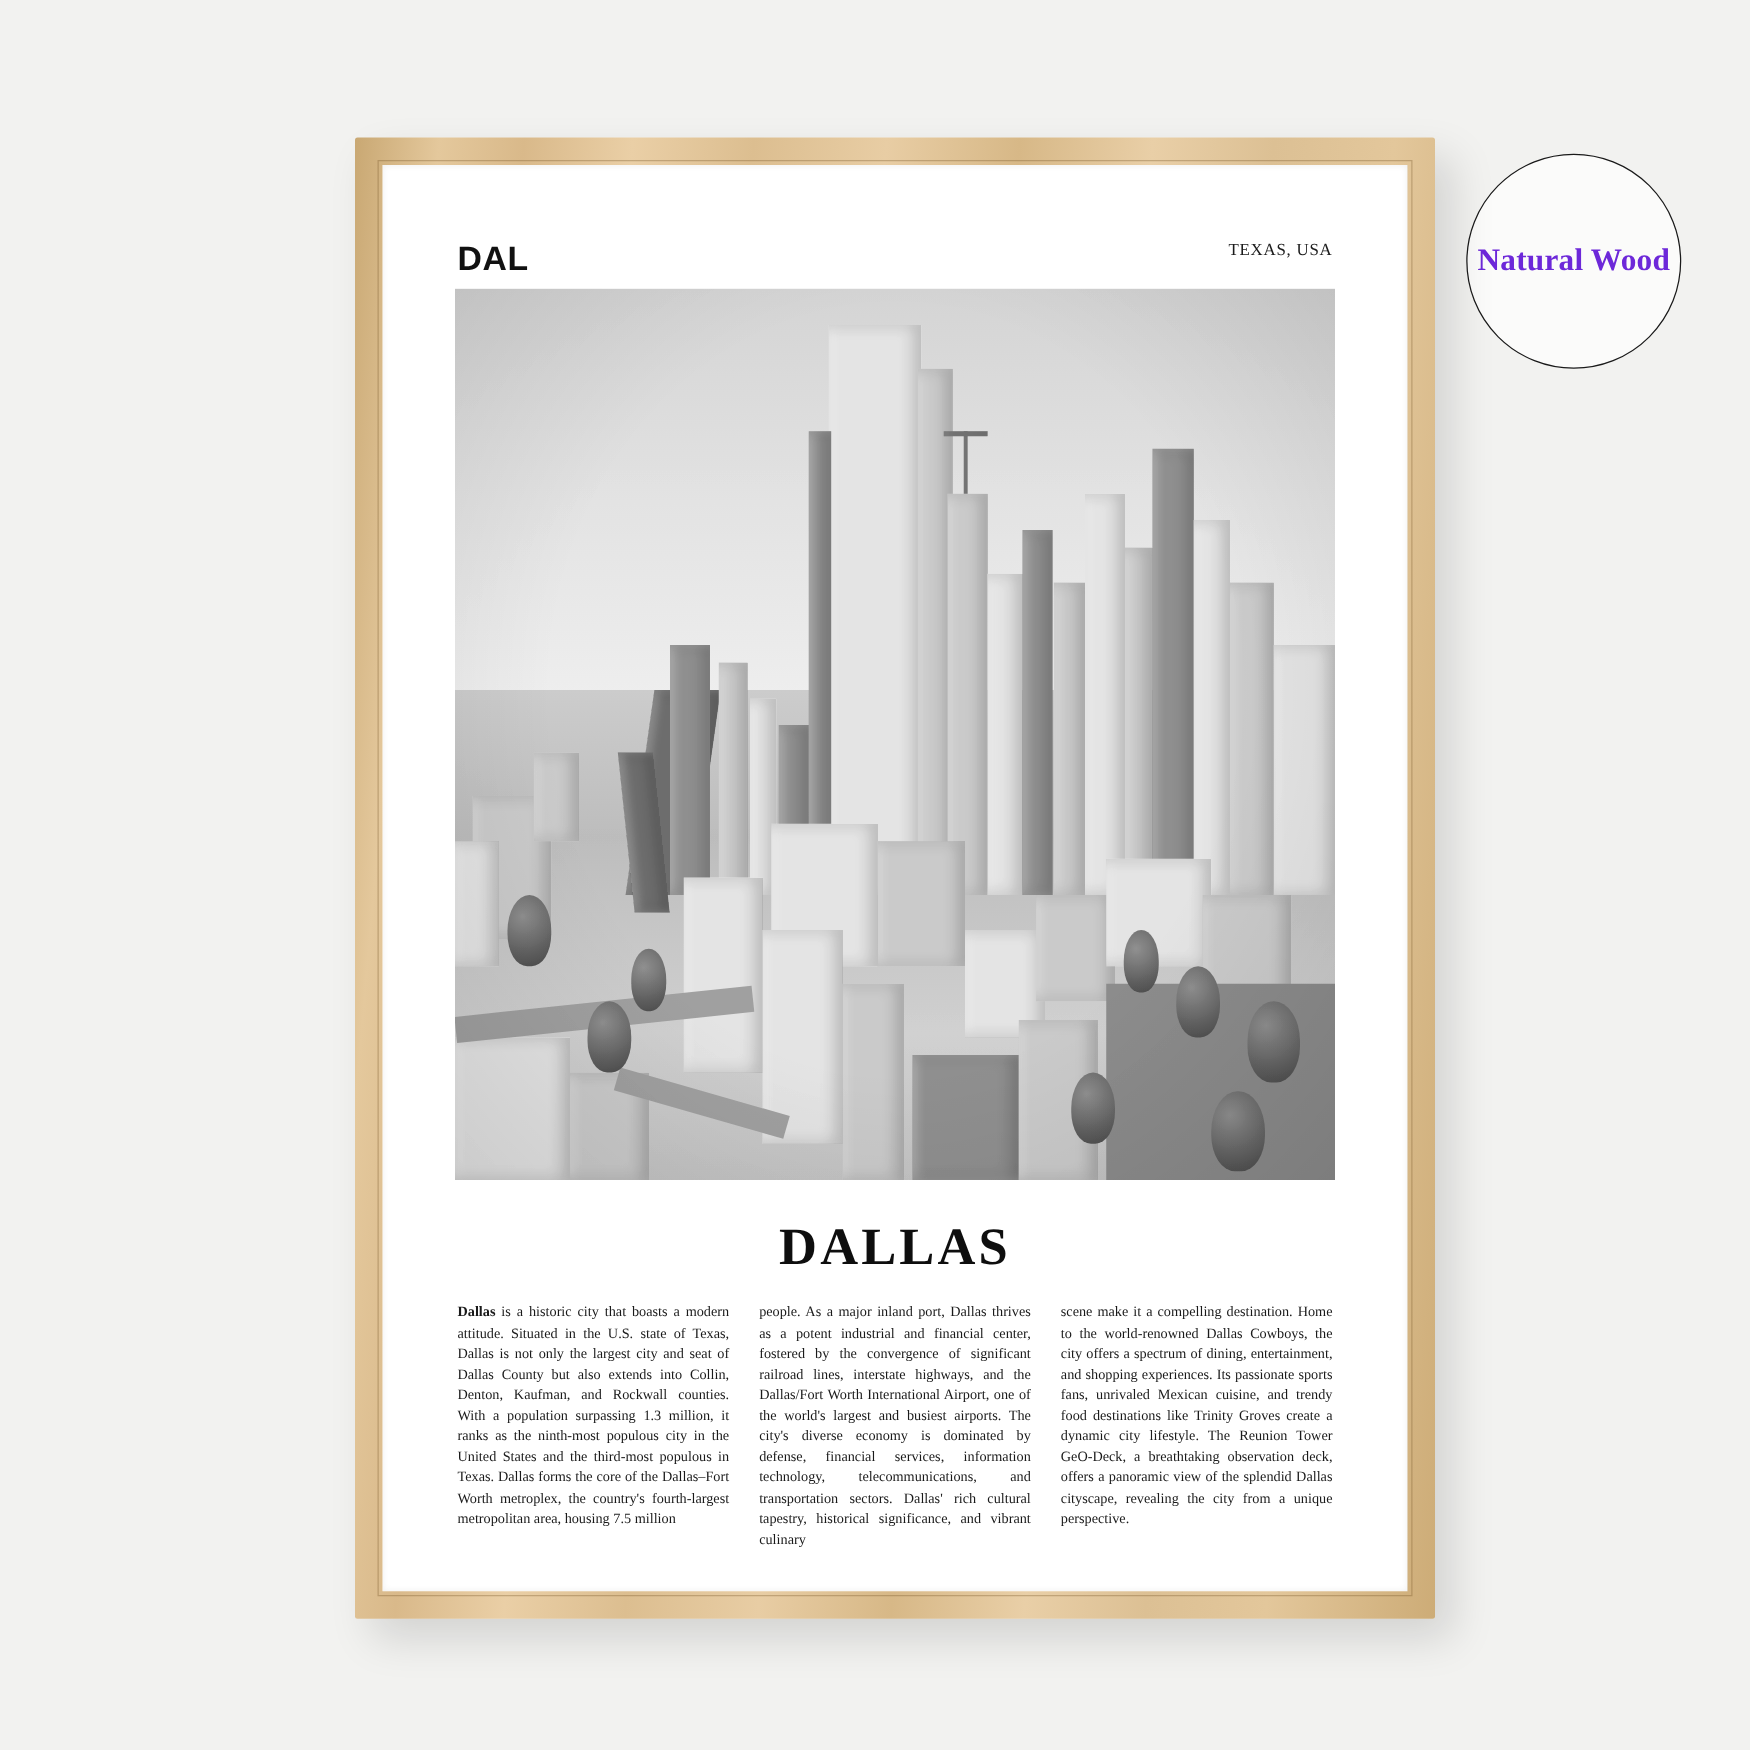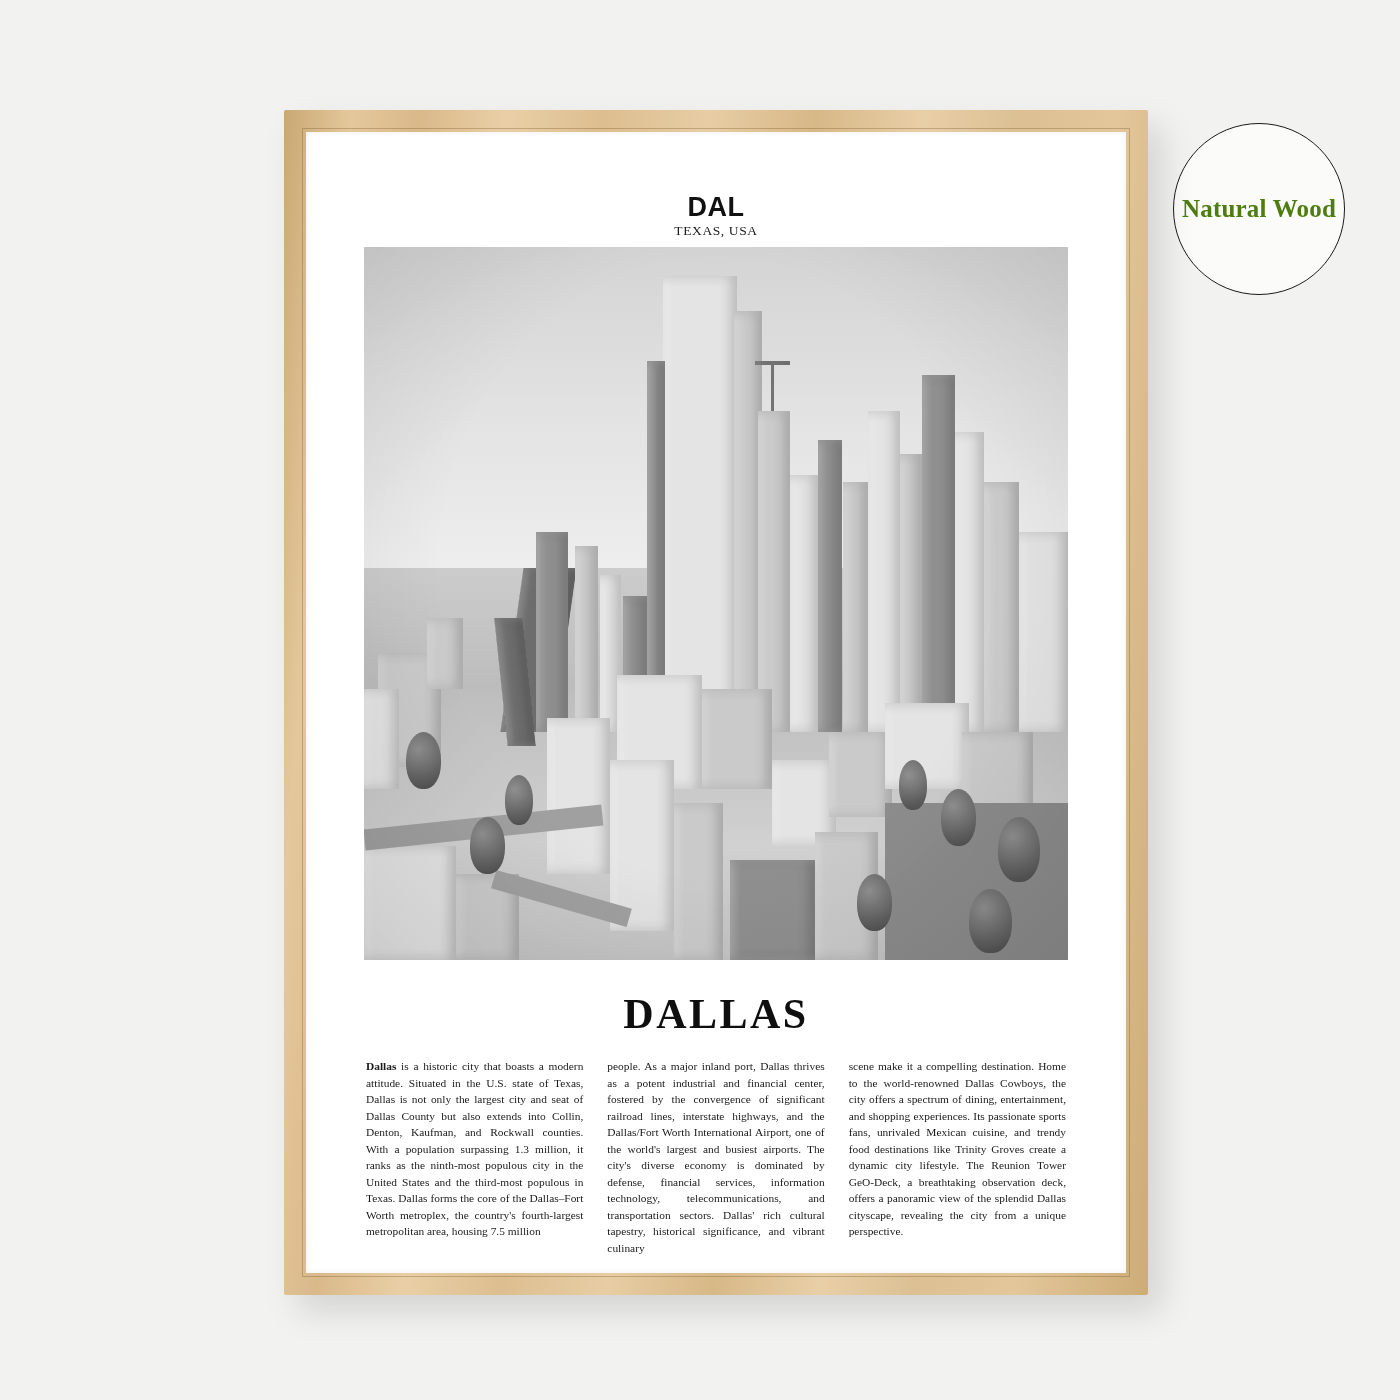--- a/index.html
+++ b/index.html
@@ -27,21 +27,21 @@
     background: #fbfbfa;
     display: flex;
     align-items: center;
     justify-content: center;
     box-sizing: border-box;
   }
   .badge-label {
     font-family: "Liberation Serif", serif;
     font-weight: bold;
     font-size: 25px;
-    color: #4d7c0f;
+    color: #6d28d9;
     letter-spacing: 0.2px;
     white-space: nowrap;
   }
 
   
   .frame-shadow {
     position: absolute;
     left: 284px;
     top: 110px;
     width: 864px;
@@ -89,24 +89,23 @@
   }
 
   
   .poster {
     position: relative;
     width: 100%;
     height: 100%;
   }
   .poster-header {
     display: flex;
-    align-items: center;
+    align-items: flex-start;
     justify-content: space-between;
     padding: 0 2px 8px 2px;
-    flex-direction: column;
   }
   .poster-code {
     font-family: "Liberation Sans", sans-serif;
     font-weight: bold;
     font-size: 27px;
     letter-spacing: 0.5px;
     color: #111;
   }
   .poster-region {
     font-family: "Liberation Serif", serif;

